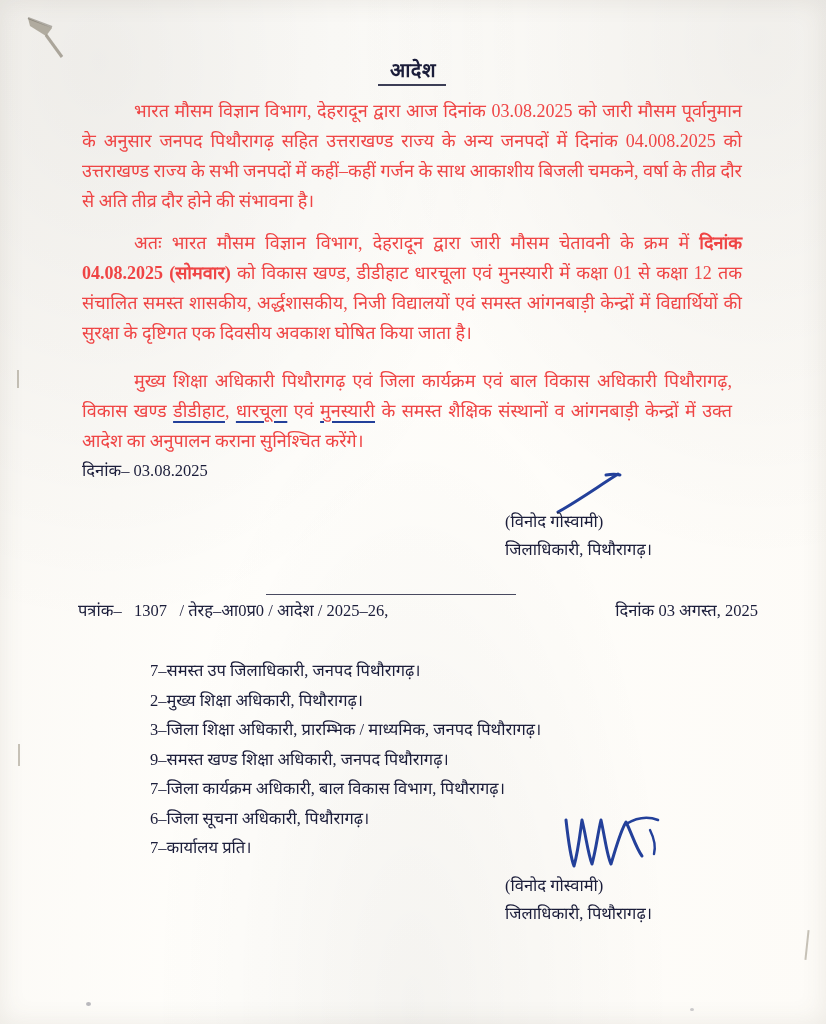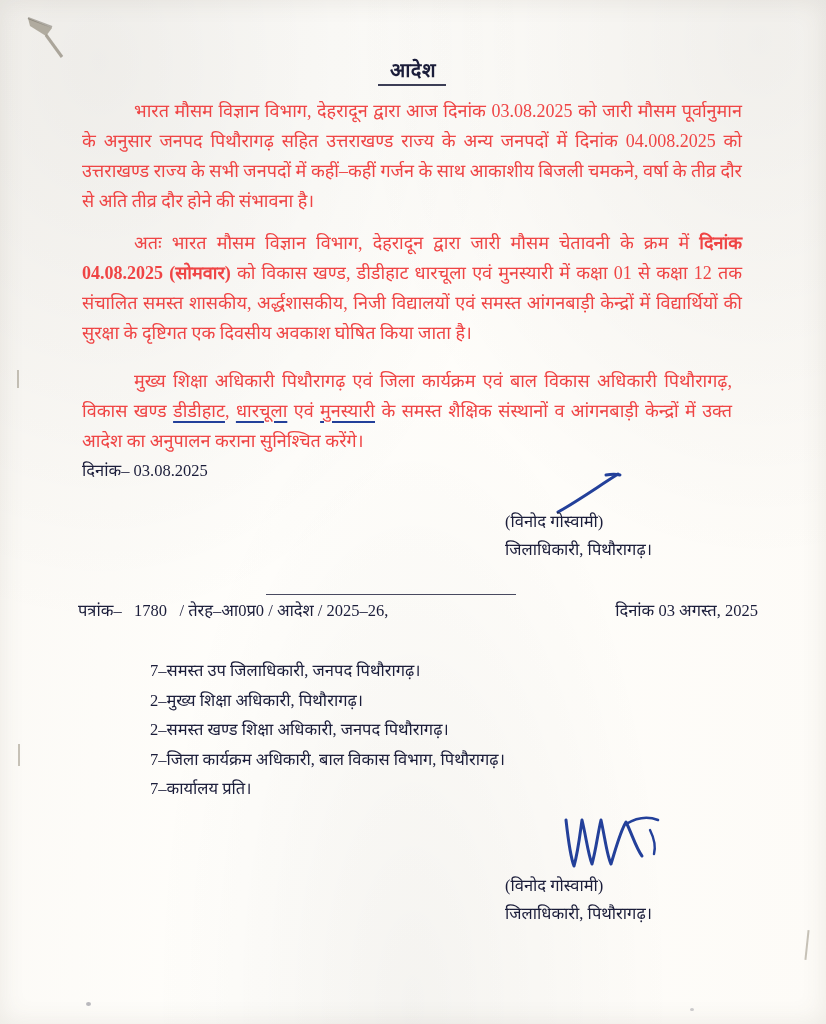--- a/index.html
+++ b/index.html
@@ -216,30 +216,32 @@
     </svg>
 
     <div class="sign-block">
       <div>(विनोद गोस्वामी)</div>
       <div>जिलाधिकारी, पिथौरागढ़।</div>
     </div>
 
     <div class="office-underline"></div>
 
     <div class="ref-row">
-      <div class="ref-left">पत्रांक–   1780   / तेरह–आ0प्र0 / आदेश / 2025–26,</div>
+      <div class="ref-left">पत्रांक–   1307   / तेरह–आ0प्र0 / आदेश / 2025–26,</div>
       <div class="ref-right">दिनांक 03 अगस्त, 2025</div>
     </div>
 
 
     <div class="copy-list">
       <div>7–समस्त उप जिलाधिकारी, जनपद पिथौरागढ़।</div>
       <div>2–मुख्य शिक्षा अधिकारी, पिथौरागढ़।</div>
-      <div>2–समस्त खण्ड शिक्षा अधिकारी, जनपद पिथौरागढ़।</div>
+      <div>3–जिला शिक्षा अधिकारी, प्रारम्भिक / माध्यमिक, जनपद पिथौरागढ़।</div>
+      <div>9–समस्त खण्ड शिक्षा अधिकारी, जनपद पिथौरागढ़।</div>
       <div>7–जिला कार्यक्रम अधिकारी, बाल विकास विभाग, पिथौरागढ़।</div>
+      <div>6–जिला सूचना अधिकारी, पिथौरागढ़।</div>
       <div>7–कार्यालय प्रति।</div>
     </div>
 
     <svg class="ink-sig sig2" width="120" height="62" viewBox="0 0 120 62">
       <path d="M4 8 C6 26 8 44 12 54 C16 40 18 22 20 8 C24 24 26 42 30 52 C34 38 36 20 39 8
                C43 26 45 44 49 52 C54 36 58 20 64 10 C70 22 74 36 80 44" stroke="#23409a" stroke-width="3" fill="none" stroke-linecap="round" stroke-linejoin="round"></path>
       <path d="M64 12 C74 6 86 4 96 8" stroke="#23409a" stroke-width="2.6" fill="none" stroke-linecap="round"></path>
       <path d="M88 18 C92 26 94 34 92 42" stroke="#23409a" stroke-width="2.4" fill="none" stroke-linecap="round"></path>
     </svg>
 

